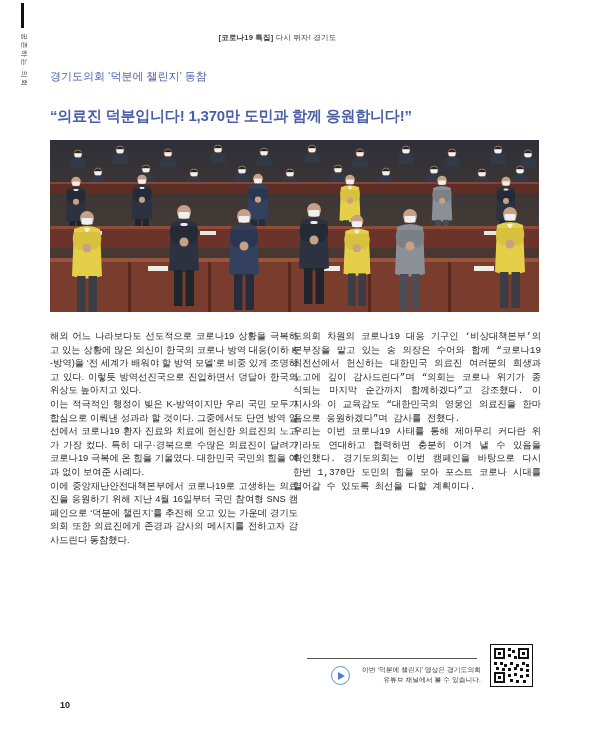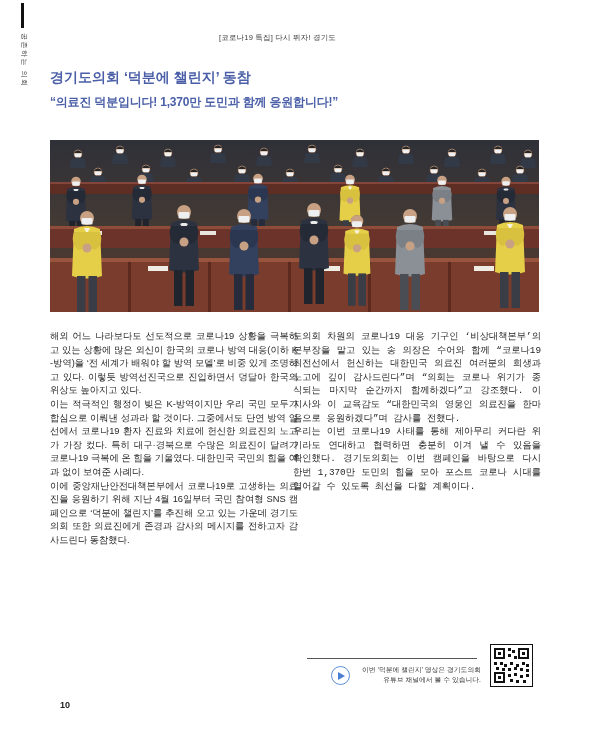--- a/index.html
+++ b/index.html
@@ -31,31 +31,31 @@
   }
   
   .running-head {
     position: absolute;
     left: 0; right: 45px; top: 33px;
     text-align: center;
     font-size: 7.5px;
     color: #3a3a3a;
     letter-spacing: 0.2px;
   }
-  .running-head .tag { font-weight: normal; }
+  .running-head .tag { font-weight: bold; }
   
   .title-block { position: absolute; left: 50px; top: 69px; width: 505px; }
   .title-line1 {
-    font-size: 14px;
-    font-weight: bold;
+    font-size: 11px;
+    font-weight: normal;
     color: #4a5fa8;
-    margin-bottom: 7px;
+    margin-bottom: 23px;
   }
   .title-line2 {
-    font-size: 12px;
+    font-size: 15px;
     font-weight: bold;
     color: #4a5fa8;
     letter-spacing: -0.2px;
   }
   
   .photo-frame {
     position: absolute;
     left: 50px; top: 140px;
     width: 489px; height: 172px;
     overflow: hidden;

